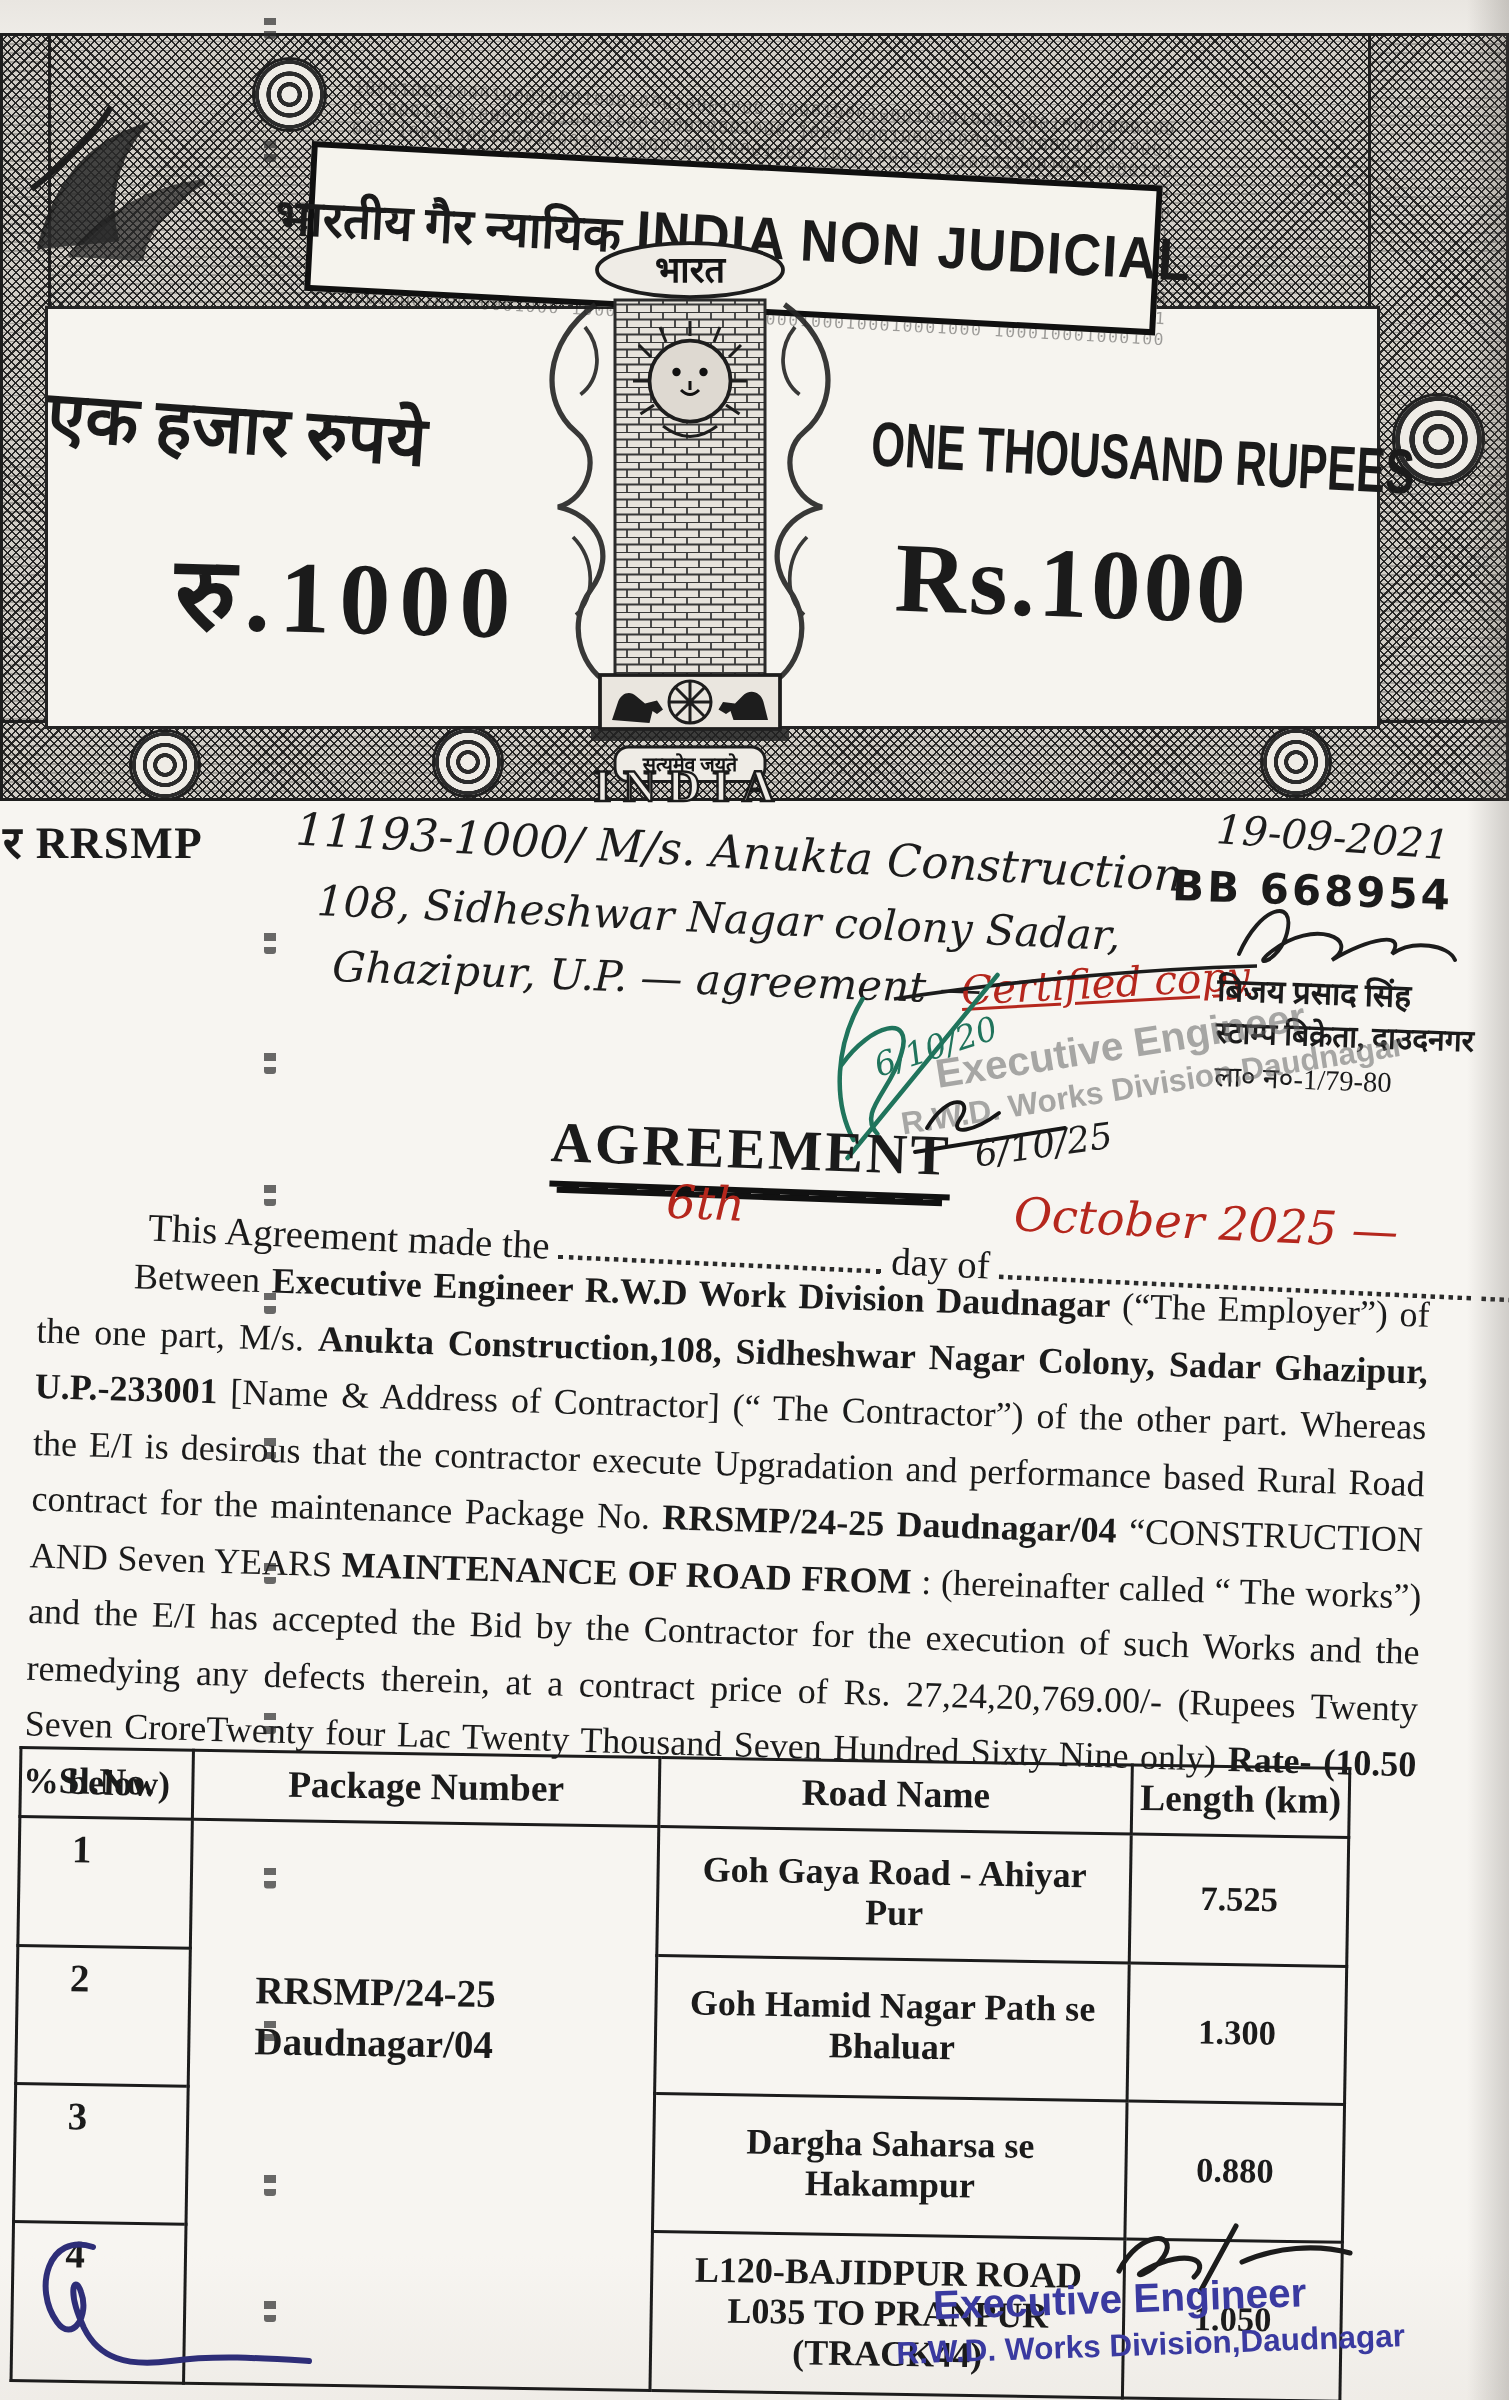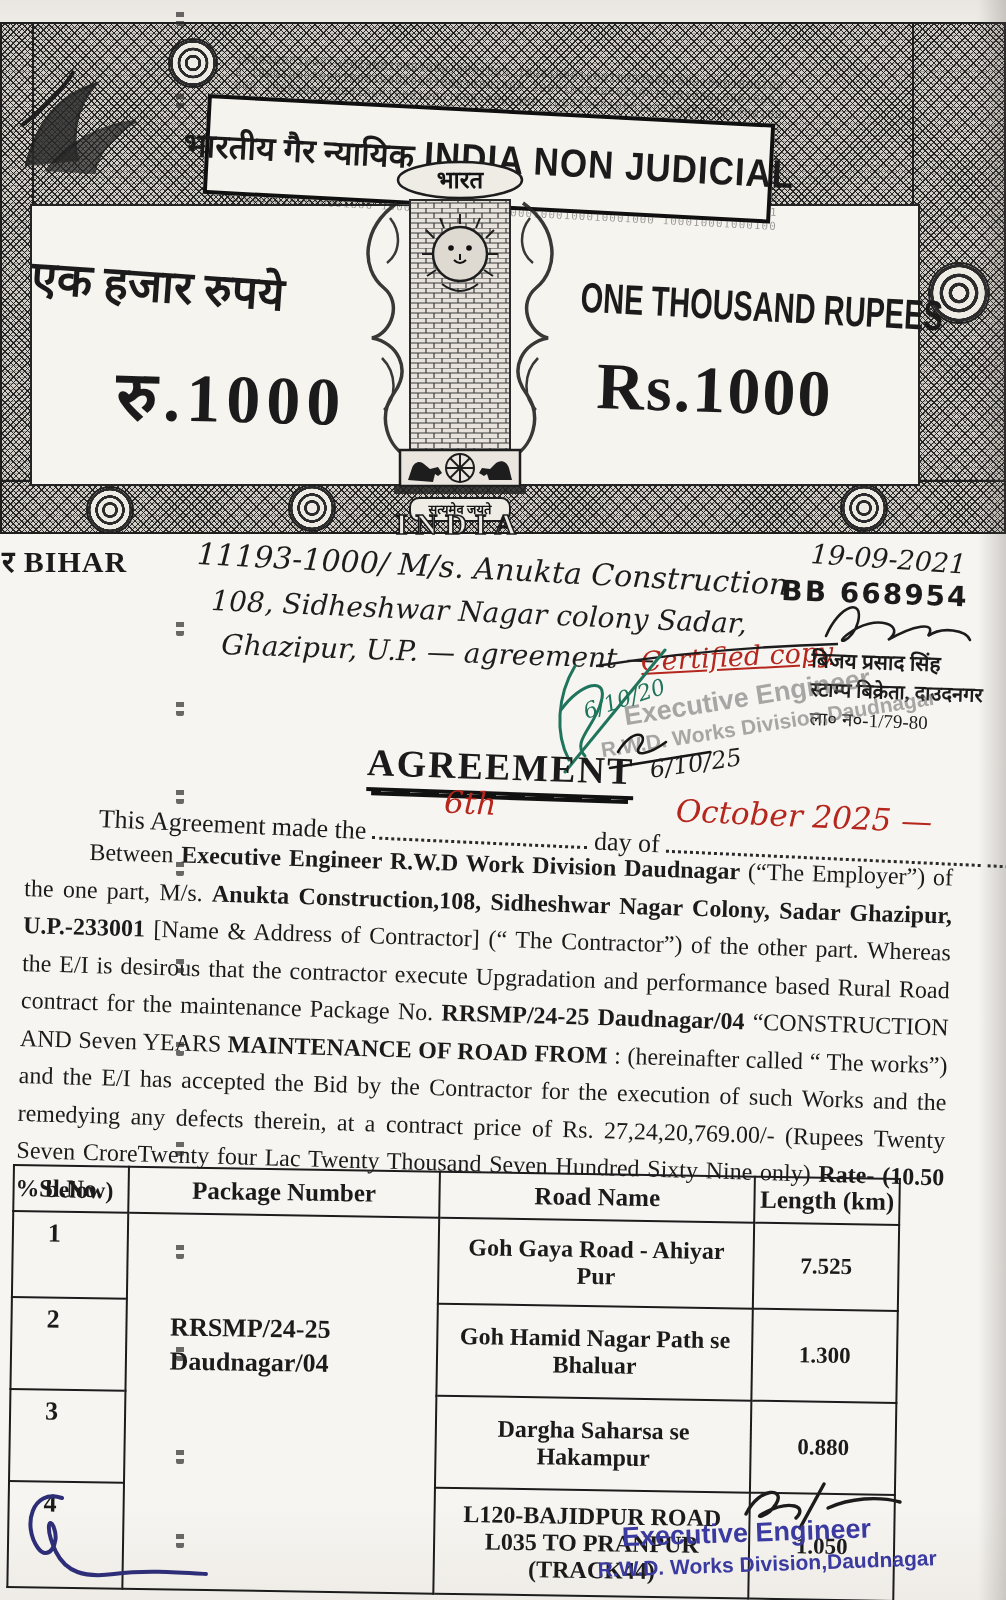--- a/index.html
+++ b/index.html
@@ -144,21 +144,21 @@
       <path d="M170,322 l-3,-12 c-2,-7 -9,-9 -14,-4 l-5,5 -8,-1 -3,5 5,3 3,-2 2,6 z" fill="#1d1d1d"></path>
       <rect x="52" y="328" width="132" height="8" fill="#222" opacity=".85"></rect>
 
       <rect x="68" y="340" width="100" height="23" rx="9" fill="#efece6" stroke="#1d1d1d" stroke-width="2"></rect>
       <text x="118" y="356" text-anchor="middle" font-size="13" font-weight="bold" fill="#141414">सत्यमेव जयते</text>
 
       <text x="118" y="376" text-anchor="middle" font-size="30" font-weight="bold" letter-spacing="8" fill="#efece6" stroke="#1a1a1a" stroke-width="1.6" font-family="Liberation Sans, sans-serif">INDIA</text>
     </svg>
   </div>
 
-  <div class="abs" style="left:2px;top:540px;font-weight:bold;font-size:30px;letter-spacing:1px;">र BIHAR</div>
+  <div class="abs" style="left:2px;top:540px;font-weight:bold;font-size:30px;letter-spacing:1px;">र RRSMP</div>
 
   <div class="abs hw" style="left:198px;top:536px;font-size:30px;transform:rotate(3deg);transform-origin:left top;">11193-1000/ M/s. Anukta Construction</div>
   <div class="abs hw" style="left:212px;top:584px;font-size:28px;transform:rotate(2.5deg);transform-origin:left top;">108, Sidheshwar Nagar colony Sadar,</div>
   <div class="abs hw" style="left:222px;top:628px;font-size:28px;transform:rotate(2deg);transform-origin:left top;">Ghazipur, U.P. — agreement —</div>
 
   <div class="abs hw" style="left:812px;top:538px;font-size:27px;transform:rotate(4deg);transform-origin:left top;">19-09-2021</div>
   <div class="abs" style="left:782px;top:574px;font-family:'DejaVu Sans',sans-serif;font-weight:bold;font-size:28px;letter-spacing:2px;transform:rotate(2deg);transform-origin:left top;">BB 668954</div>
 
   <svg class="abs" style="left:818px;top:596px;" width="160" height="55" viewBox="0 0 160 55">
     <path d="M8,40 C22,8 46,2 40,26 C35,46 14,50 30,38 C58,16 90,30 70,44 C94,30 120,24 110,40 C124,30 148,34 152,44" fill="none" stroke="#1c1c1c" stroke-width="2.6" stroke-linecap="round"></path>

